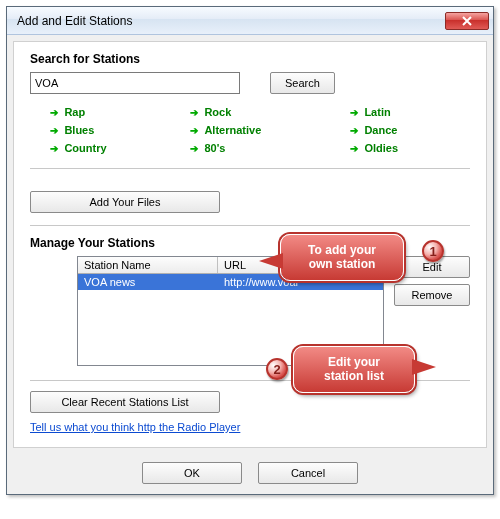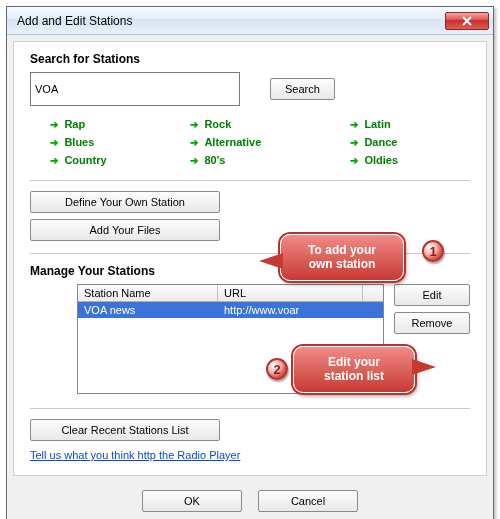--- a/index.html
+++ b/index.html
@@ -58,21 +58,21 @@
     margin-bottom: 6px;
   }
   .search-row {
     display: flex;
     gap: 30px;
     align-items: center;
     margin-bottom: 12px;
   }
   .search-input {
     width: 210px;
-    height: 34px;
+    height: 22px;
     border: 1px solid #7a7a7a;
     padding: 2px 4px;
     font-size: 11px;
   }
   .btn {
     height: 22px;
     background: linear-gradient(to bottom, #fdfdfd, #e8e8e8);
     border: 1px solid #8a8a8a;
     border-radius: 2px;
     font-size: 11px;
@@ -276,21 +276,21 @@
         </div>
       <div class="genre">
           <span class="arrow">➔</span>
           <span>Oldies</span>
         </div>
     </div>
 
     <hr class="sep">
 
     <div class="define-row">
-      <button class="btn">Define Your Own Station</button><br>
+      <br>
       <button class="btn">Add Your Files</button>
     </div>
 
     <hr class="sep">
 
     <div class="manage-area">
       <div class="section-heading">Manage Your Stations</div>
       <div class="table-wrap">
         <div class="listview">
           <div class="lv-head">

